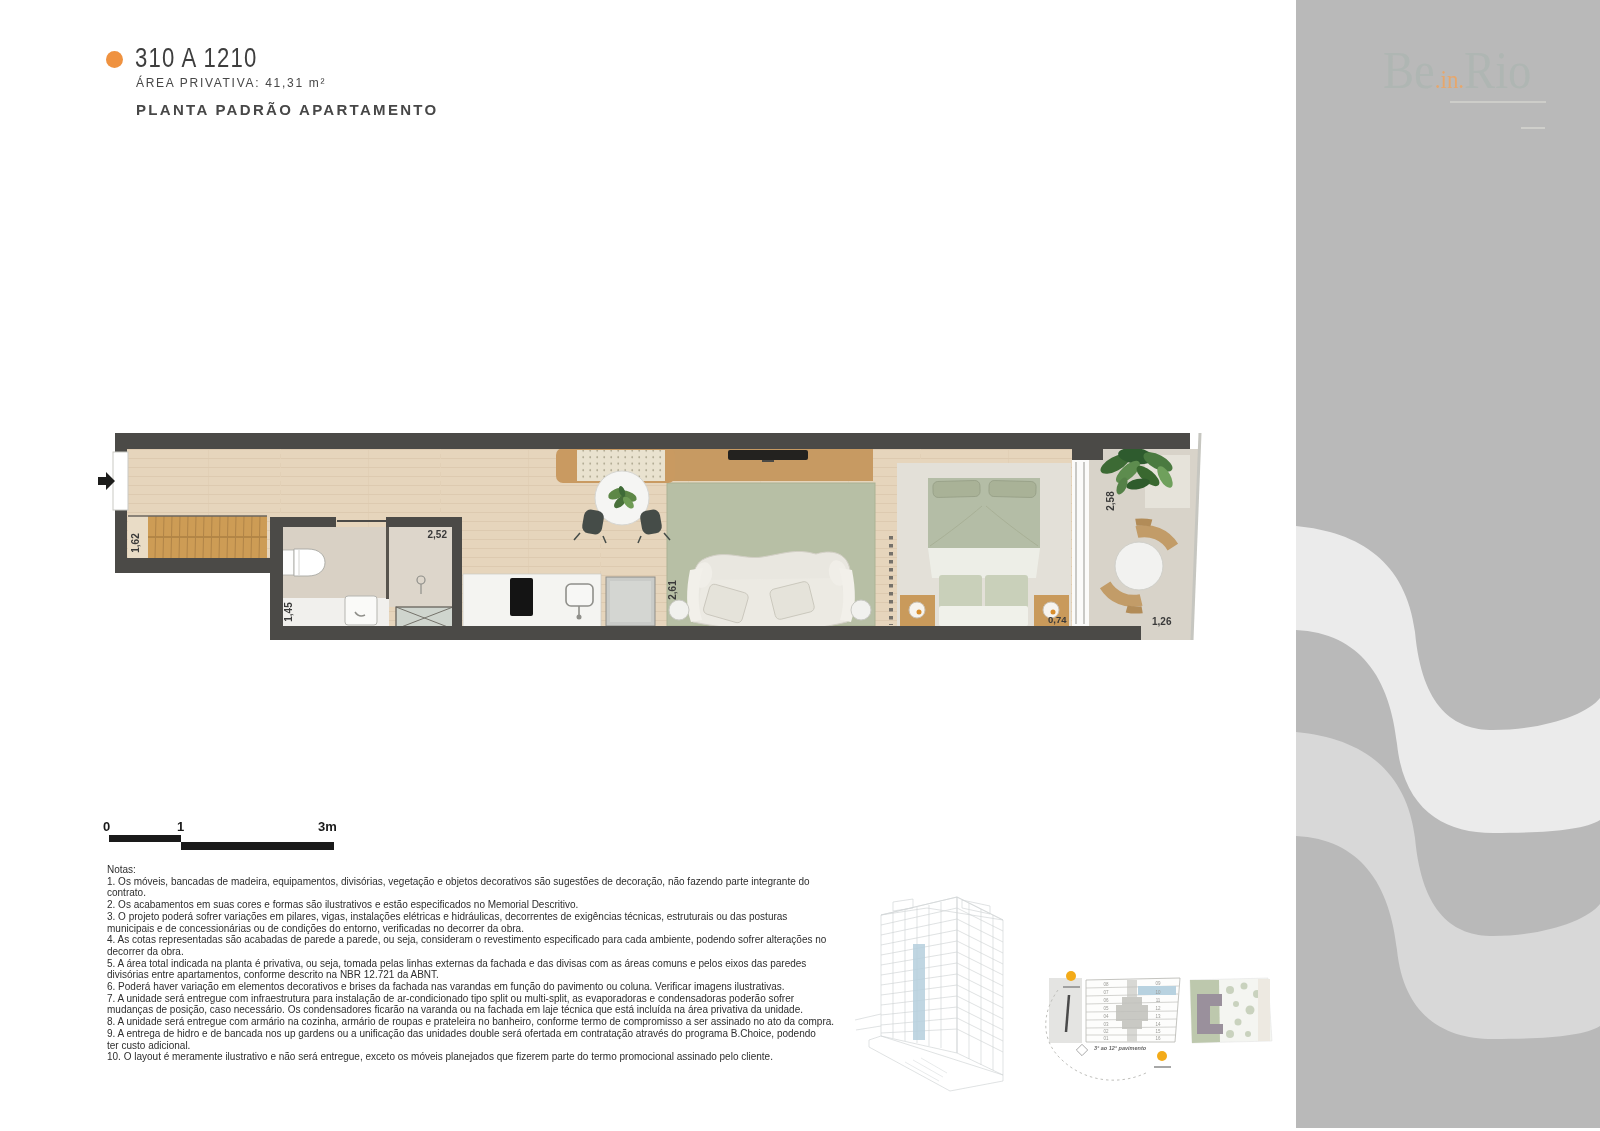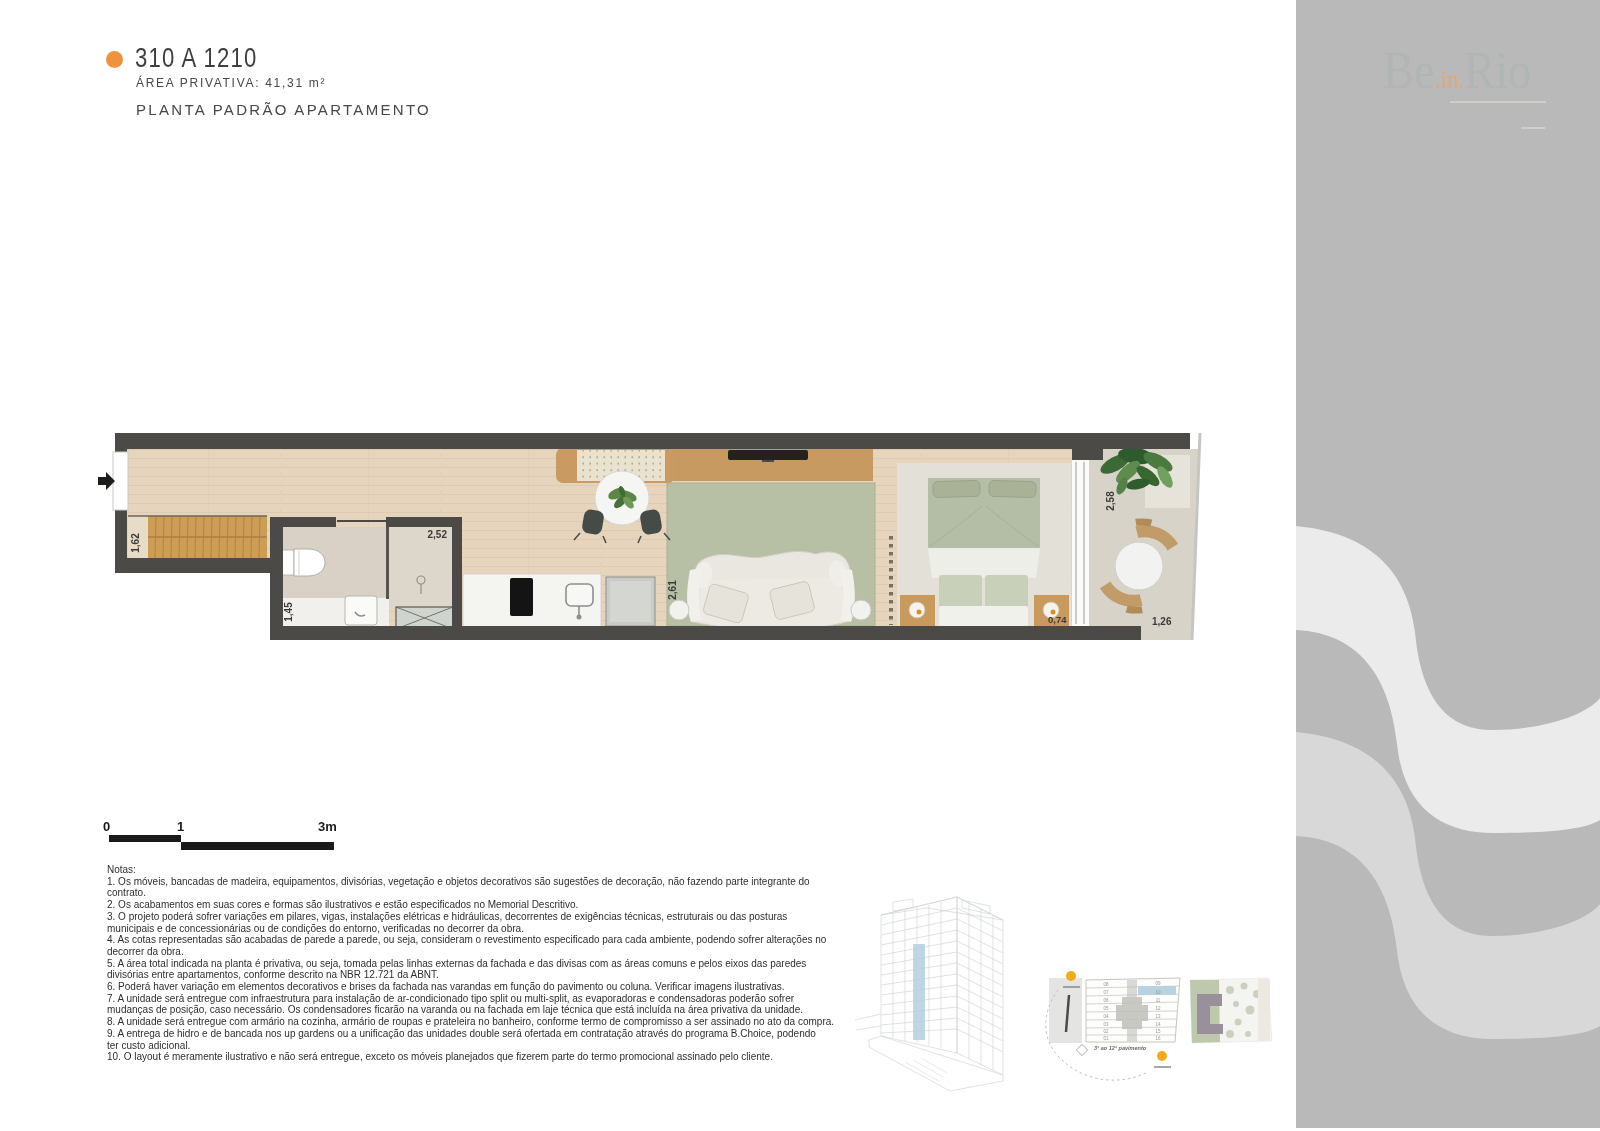--- a/index.html
+++ b/index.html
@@ -23,21 +23,21 @@
 <div class="abs" style="left:1450px;top:101px;width:96px;height:1.5px;background:#cdcdc9;"></div>
 
 <div class="abs" style="left:1521px;top:127px;width:24px;height:1.5px;background:#cfcfcb;"></div>
 
 <div class="abs" style="left:106px;top:51px;width:17px;height:17px;border-radius:50%;background:#ef9240;"></div>
 
 <div class="abs" style="left:135px;top:42px;font-size:28px;color:#3e3e3e;letter-spacing:1.5px;transform:scaleX(0.79);transform-origin:left top;">310 A 1210</div>
 
 <div class="abs" style="left:136px;top:76px;font-size:12px;color:#474747;letter-spacing:1.7px;">ÁREA PRIVATIVA: 41,31 m²</div>
 
-<div class="abs" style="left:136px;top:101px;font-size:15px;color:#474747;letter-spacing:2.3px;">PLANTA PADRÃO APARTAMENTO</div>
+<div class="abs" style="left:136px;top:101px;font-size:15px;color:#474747;letter-spacing:2.3px;font-weight:bold;">PLANTA PADRÃO APARTAMENTO</div>
 
 <svg class="abs" style="left:0;top:0;" width="1600" height="1131" viewBox="0 0 1600 1131">
   <defs>
     <pattern id="wood" width="160" height="9" patternUnits="userSpaceOnUse">
       <rect width="160" height="9" fill="#e6d5bc"></rect>
       <rect y="8" width="160" height="1" fill="#ddcab0"></rect>
       <rect x="48" y="0" width="1" height="8" fill="#e2d0b6"></rect>
       <rect x="120" y="4" width="1" height="5" fill="#e2d0b6"></rect>
     </pattern>
     <pattern id="dots" width="7" height="6.5" patternUnits="userSpaceOnUse">

